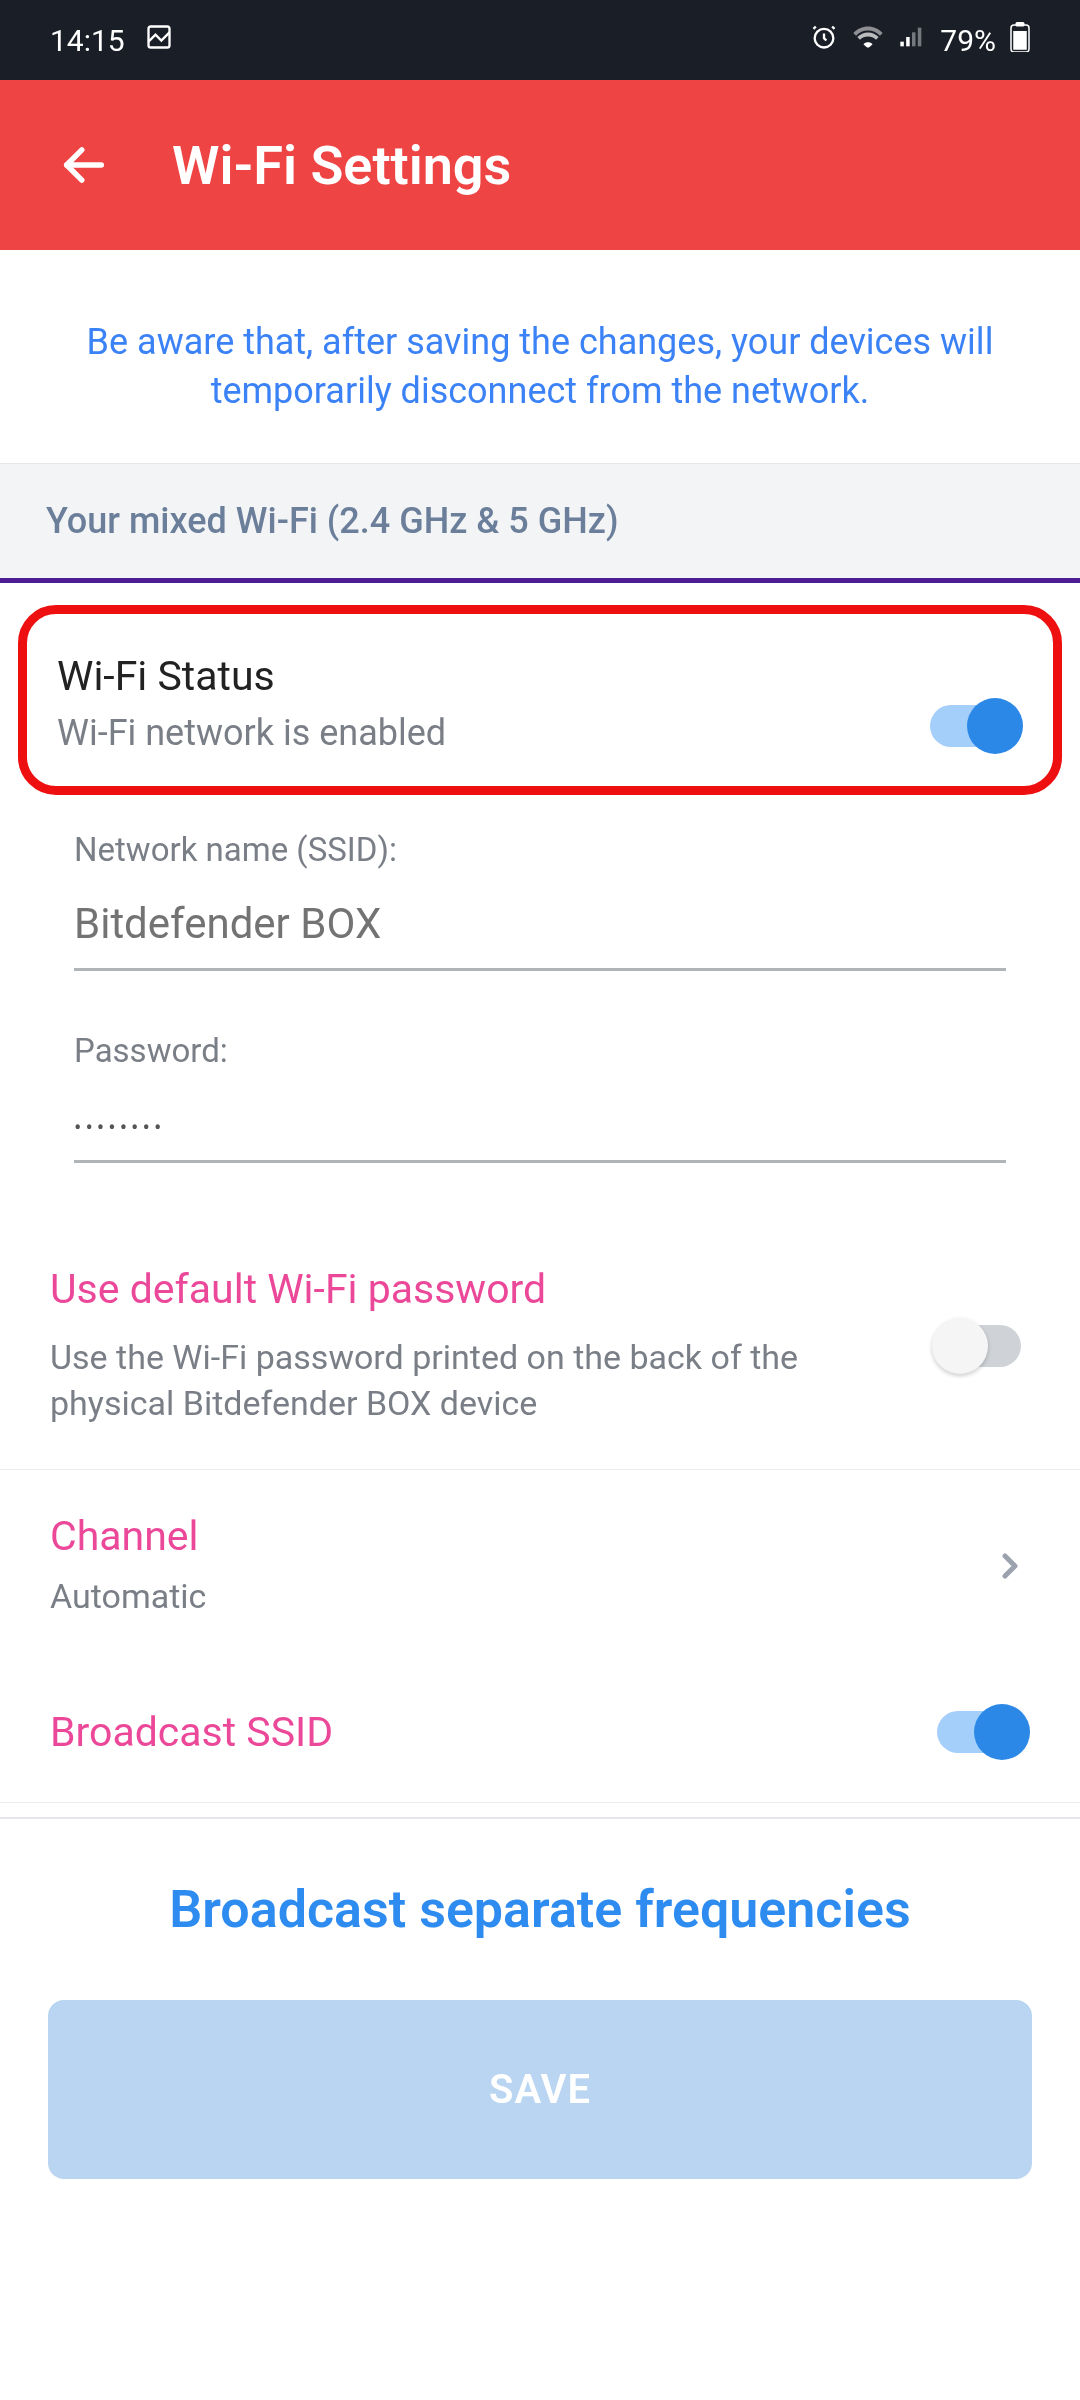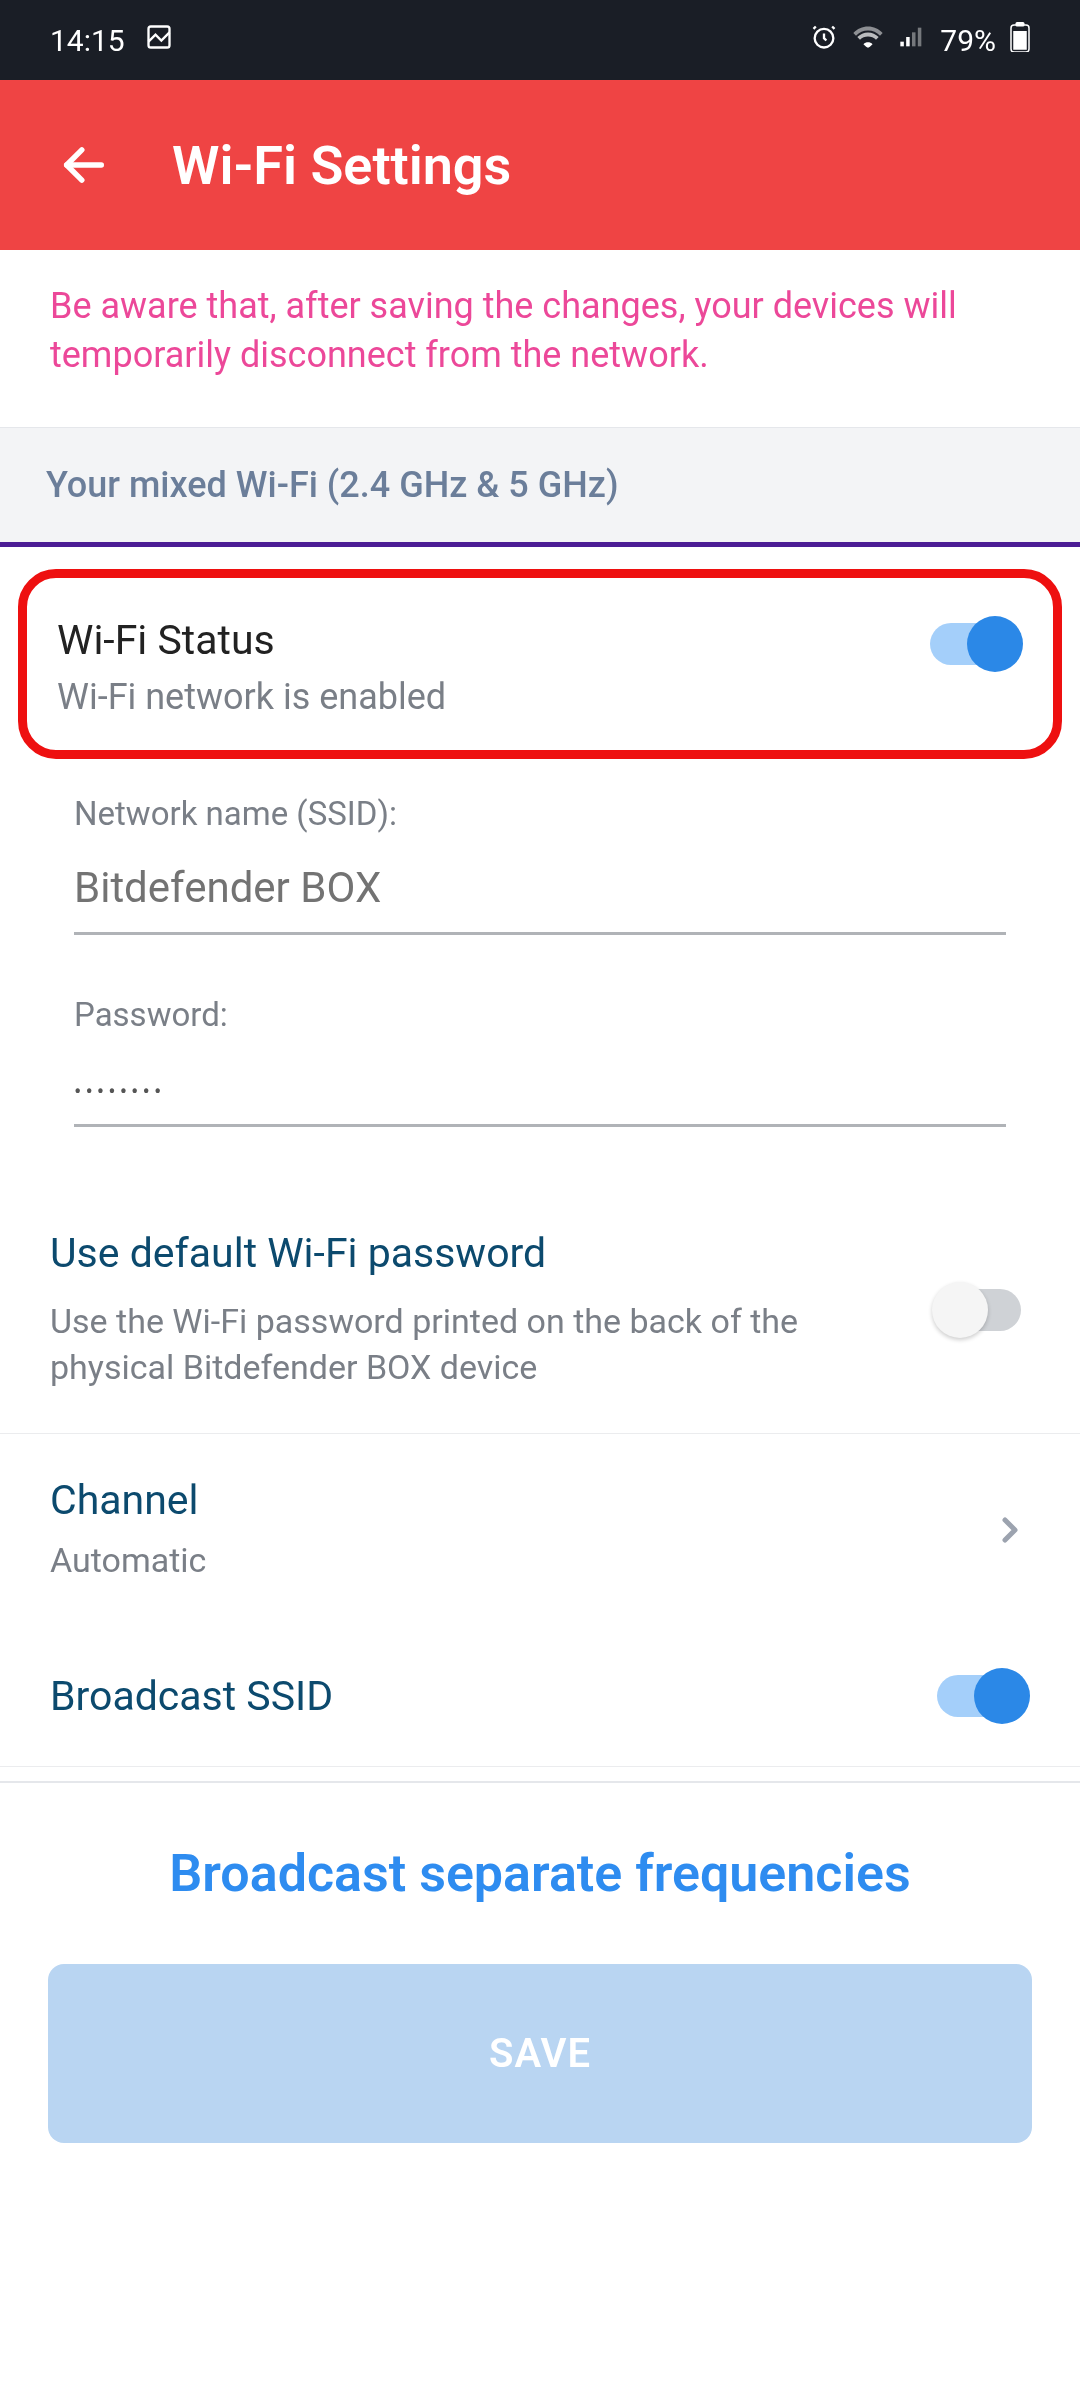--- a/index.html
+++ b/index.html
@@ -52,41 +52,42 @@
       cursor: pointer;
     }
     .app-title {
       font-size: 54px;
       font-weight: 600;
     }
     .content {
       background: #ffffff;
     }
     .warning-text {
-      padding: 32px 50px 48px 50px;
-      color: #ec4899;
+      padding: 68px 50px 48px 50px;
+      color: #3b82f6;
       font-size: 36px;
       line-height: 1.35;
+      text-align: center;
     }
     .section-header {
       background: #f3f4f6;
       padding: 36px 46px;
       color: #6b7e9a;
       font-size: 36px;
       font-weight: 500;
       border-top: 1px solid #e5e7eb;
       border-bottom: 5px solid #4c1d95;
     }
     .highlight-box {
       margin: 22px 18px 15px 18px;
       border: 9px solid #ee1010;
       border-radius: 38px;
       padding: 38px 30px 32px 30px;
       display: flex;
-      align-items: flex-start;
+      align-items: flex-end;
       justify-content: space-between;
     }
     .row-text {
       flex: 1;
     }
     .row-title {
       font-size: 41px;
       color: #222;
       margin-bottom: 12px;
     }
@@ -163,21 +164,21 @@
     }
     .setting-row.no-border {
       border-bottom: none;
     }
     .setting-text {
       flex: 1;
       padding-right: 40px;
     }
     .setting-title {
       font-size: 41px;
-      color: #0c4a6e;
+      color: #ec4899;
     }
     .setting-subtitle {
       font-size: 34px;
       color: #7a7f87;
       margin-top: 22px;
       line-height: 1.35;
     }
     .chevron {
       width: 40px;
       height: 40px;

